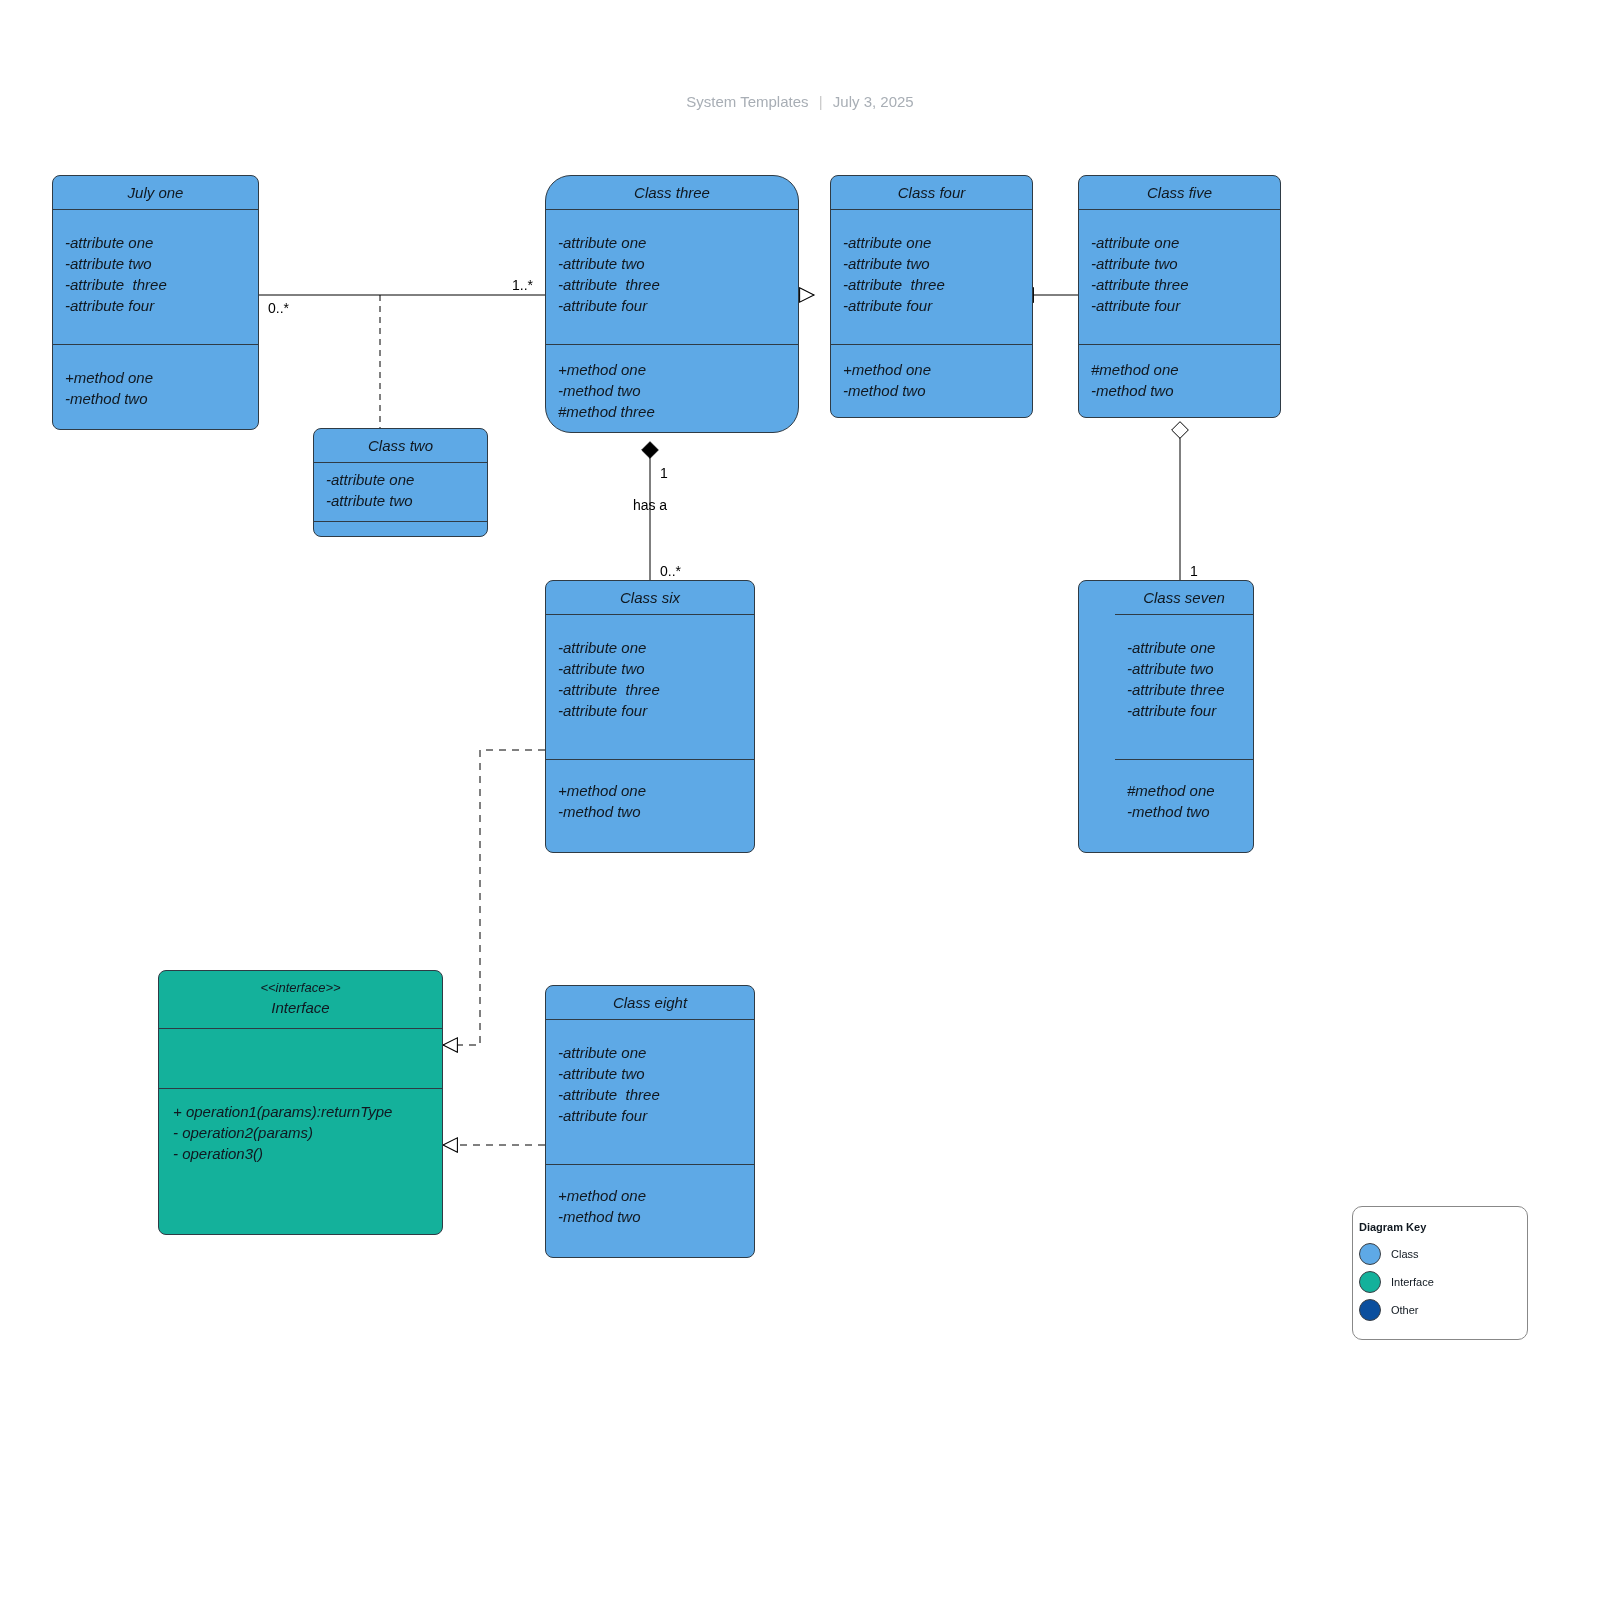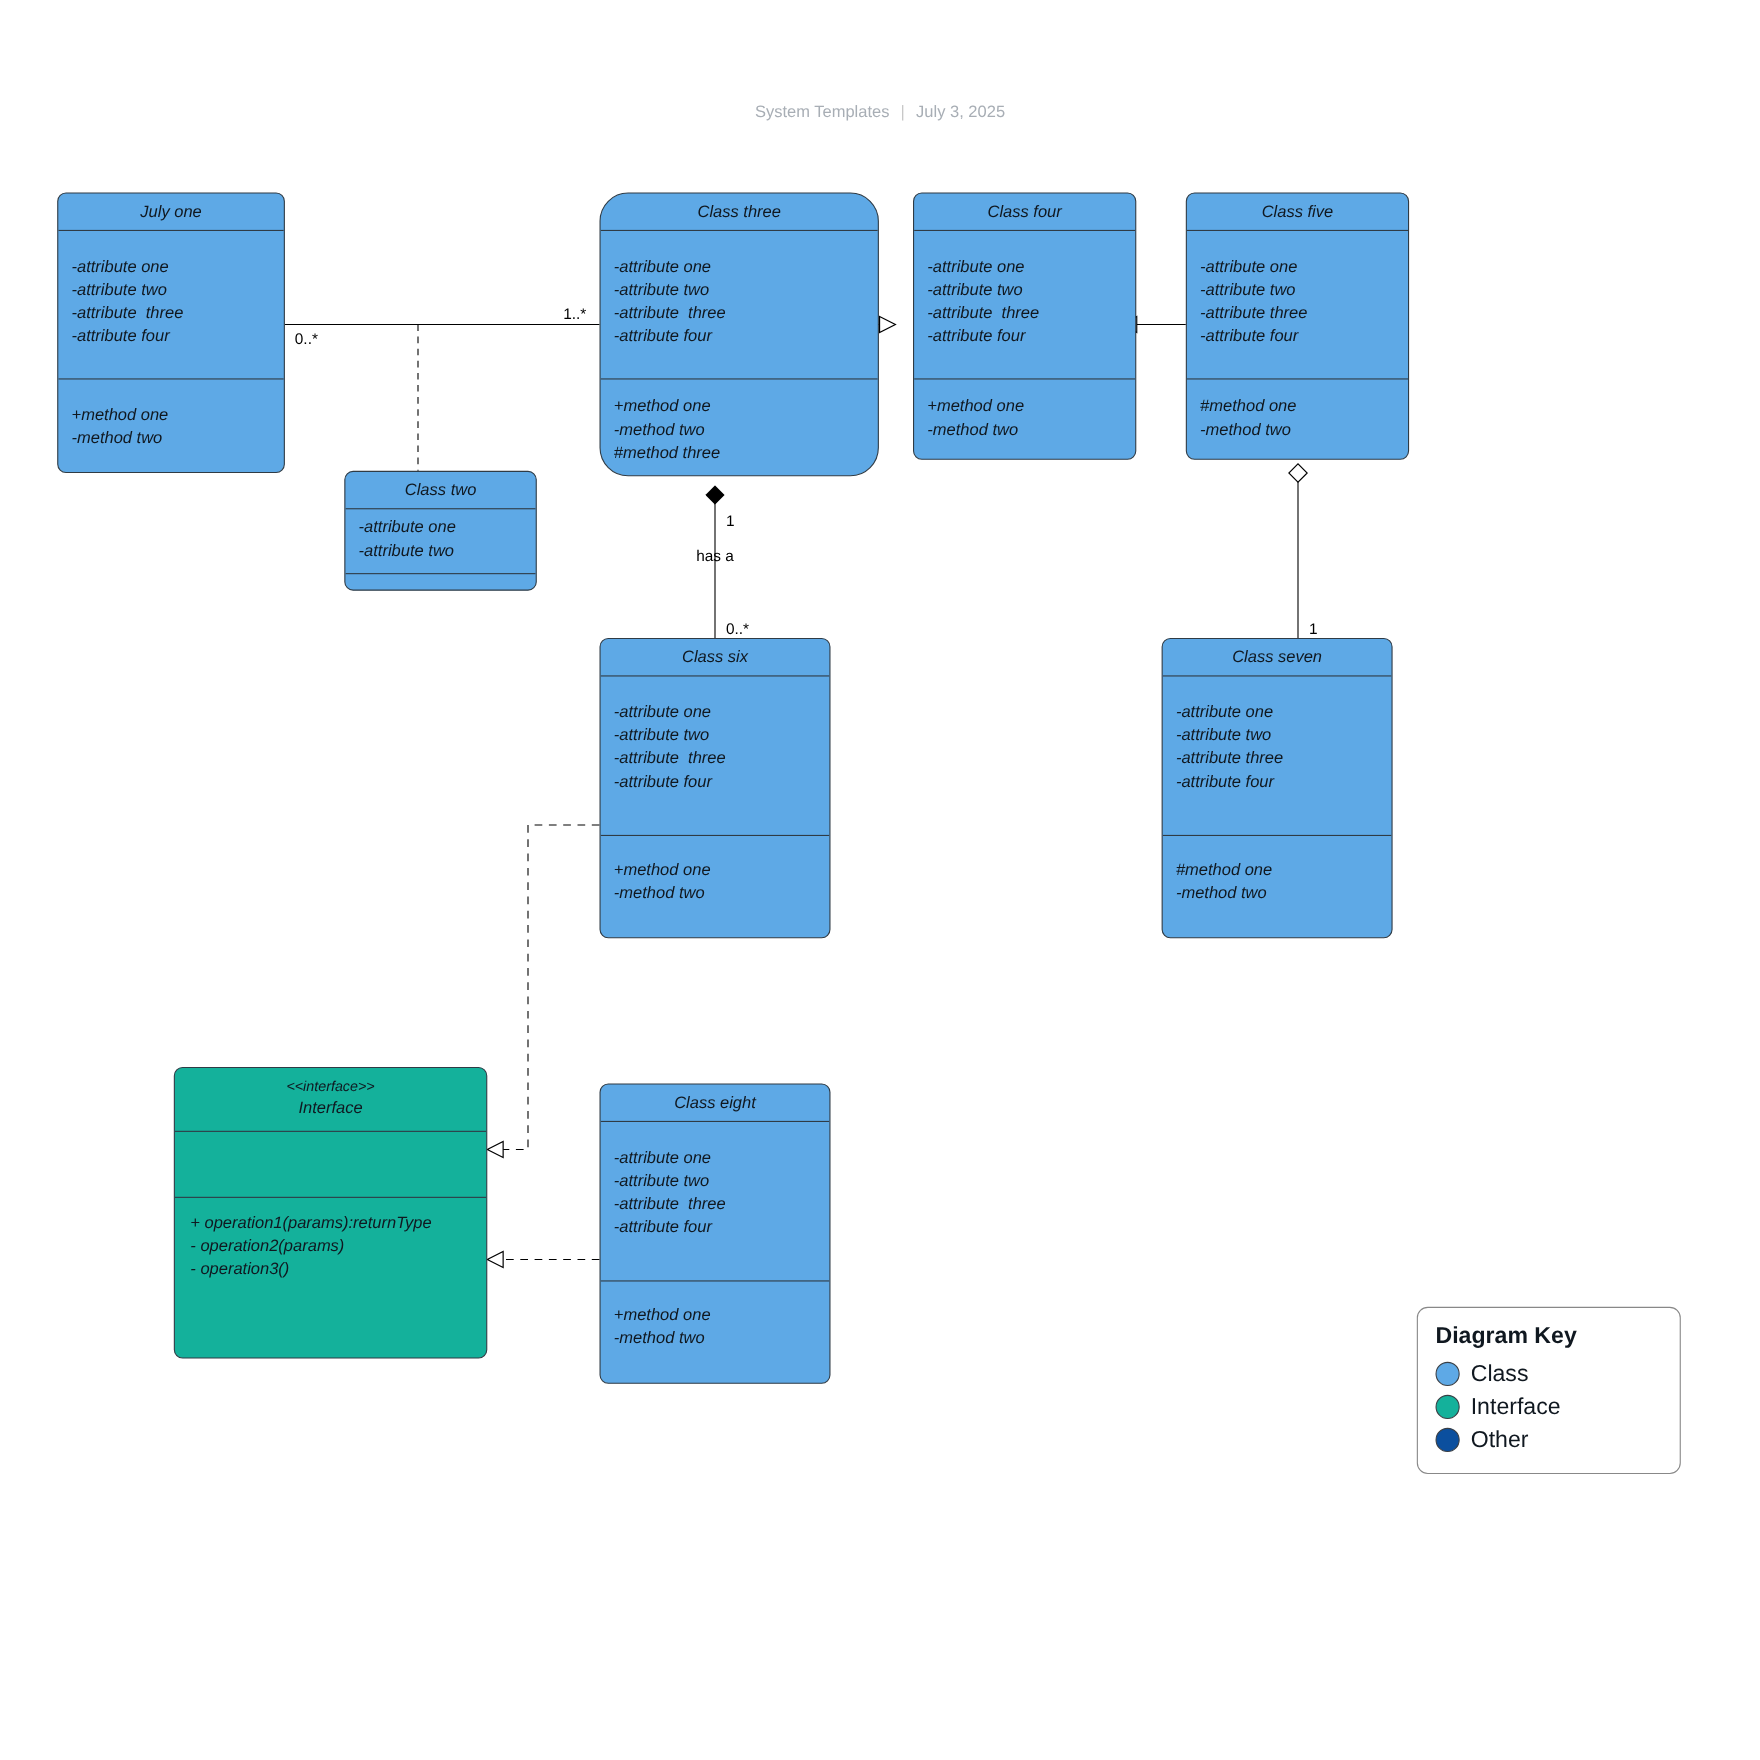--- a/index.html
+++ b/index.html
@@ -61,26 +61,26 @@
   }
   .uml-box .section:last-child { border-bottom: none; }
   .uml-box .section.spacer-top { padding-top: 22px; }
   .uml-box .section .line { white-space: pre; font-style: italic; }
 
   
   .legend {
     position: absolute;
     right: 72px;
     bottom: 260px;
-    width: 240px;
+    width: 176px;
     border: 1px solid #888;
     border-radius: 10px;
     background: #fff;
-    padding: 14px 16px 12px;
-    font-size: 21px;
+    padding: 14px 6px 12px;
+    font-size: 11px;
     font-style: normal;
   }
   .legend-title { font-weight: 700; margin-bottom: 10px; }
   .legend-row { display: flex; align-items: center; gap: 10px; margin: 6px 0; }
   .swatch { width: 22px; height: 22px; border-radius: 50%; border: 1px solid #3a3f45; }
   .swatch.class { background: #5ea9e6; }
   .swatch.interface { background: #14b19b; }
   .swatch.other { background: #0b4f9e; }
 
   svg.lines { position: absolute; inset: 0; width: 1600px; height: 1600px; pointer-events: none; }
@@ -218,21 +218,21 @@
     <div class="line">-attribute four</div>
     <div style="height:28px"></div>
   </div>
   <div class="section" style="padding-top:20px">
     <div class="line">+method one</div>
     <div class="line">-method two</div>
     <div style="height:20px"></div>
   </div>
 </div>
 
-<div class="uml-box class" style="left:1056px; top:580px; width:210px;">
+<div class="uml-box class" style="left:1078px; top:580px; width:176px;padding-left:36px;">
   <div class="name">Class seven</div>
   <div class="section spacer-top">
     <div class="line">-attribute one</div>
     <div class="line">-attribute two</div>
     <div class="line">-attribute three</div>
     <div class="line">-attribute four</div>
     <div style="height:28px"></div>
   </div>
   <div class="section" style="padding-top:20px">
     <div class="line">#method one</div>

